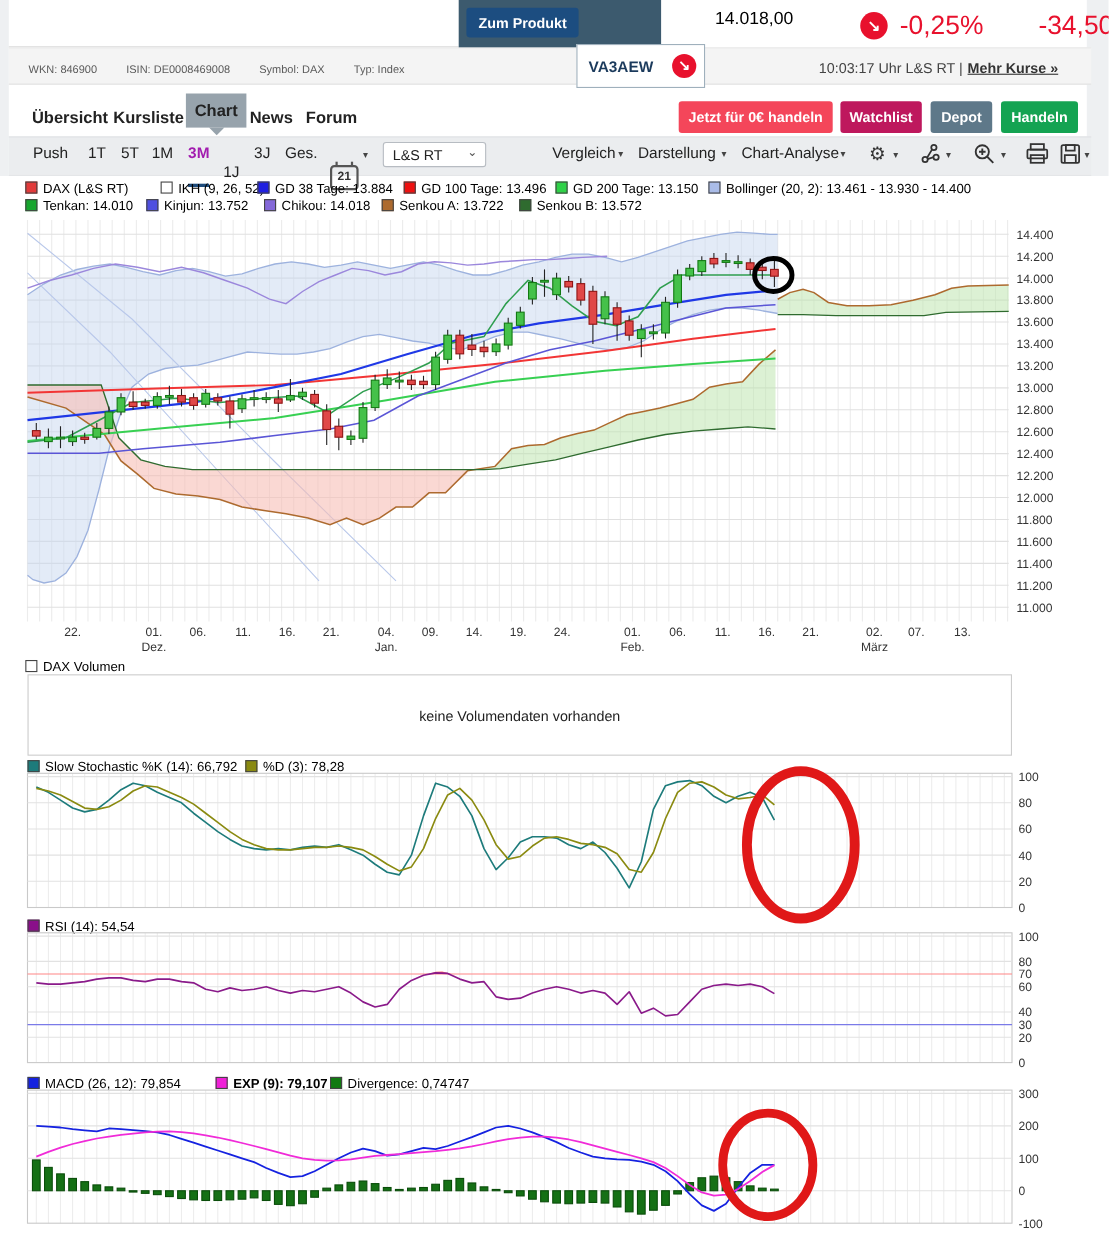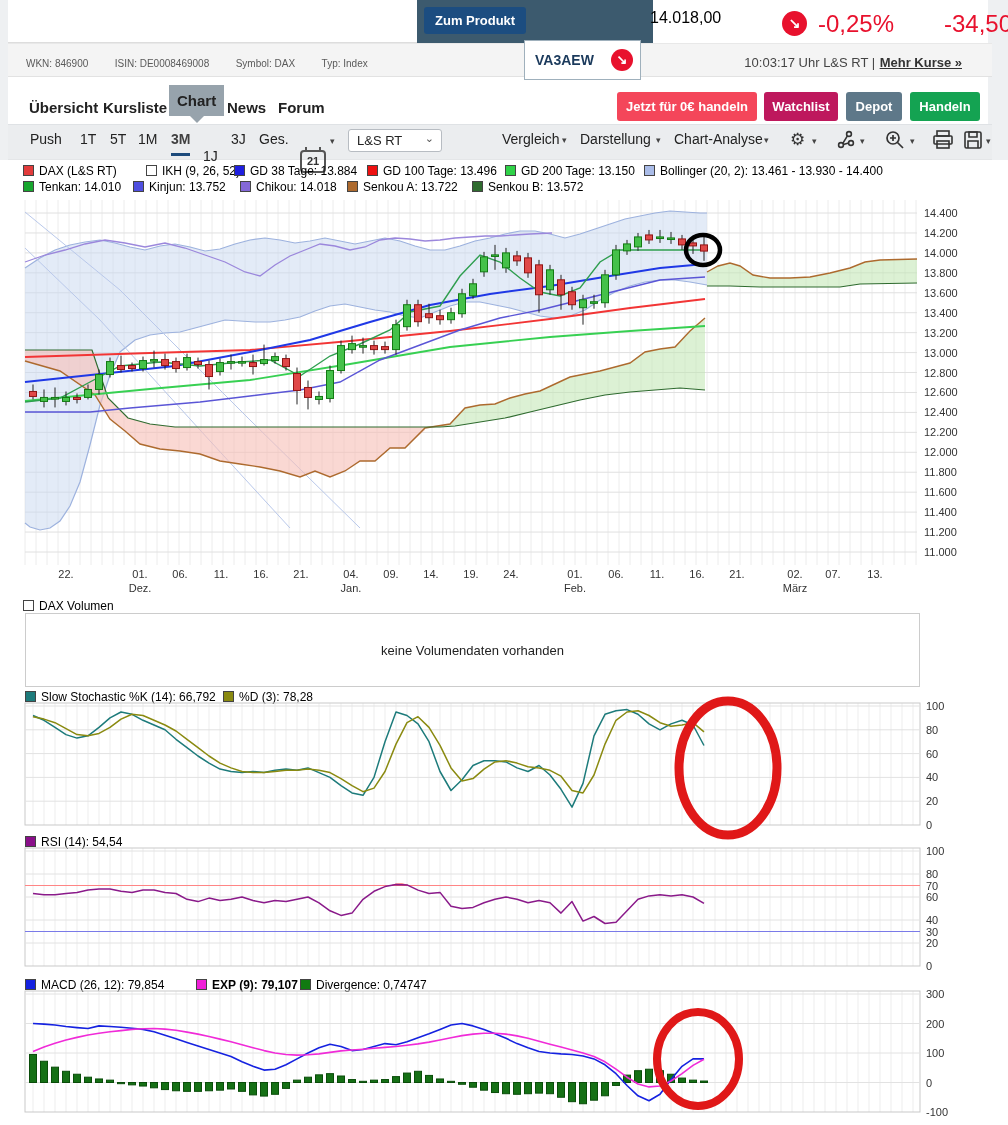--- a/index.html
+++ b/index.html
@@ -16,21 +16,21 @@
   #codebox{background:#fff;border:1px solid #9fb0bc;margin-top:38px;}
   .red-circ{background:#e8112d;border-radius:50%;color:#fff;text-align:center;}
   #price{font-size:16px;color:#000;}
   .red-txt{font-size:24px;color:#e8112d;}
   .tab{font-size:15px;font-weight:bold;color:#222;cursor:pointer;}
   .tab-active{background:#97a3ac;padding:7px 8px;position:relative;}
   .tab-active:after{content:"";position:absolute;left:50%;bottom:-7px;margin-left:-7px;border:7px solid transparent;border-top-color:#97a3ac;border-bottom:none;}
   .pill{color:#fff;font-weight:bold;font-size:13px;border-radius:3px;text-align:center;padding:7px 0;cursor:pointer;}
   #toolbar{background:#ebedef;border-top:1px solid #dfe2e5;border-bottom:1px solid #e4e6e8;}
   .tool{font-size:14px;color:#222;cursor:pointer;}
-  .tool-active{color:#404040;font-weight:bold;border-bottom:3px solid #1d4b7c;padding-bottom:6px;}
+  .tool-active{color:#a21caf;font-weight:bold;border-bottom:3px solid #1d4b7c;padding-bottom:20px;}
   .caret{font-size:9px;color:#444;}
   #feed-select{background:#fff;border:1px solid #b7bcc2;border-radius:3px;font-size:13px;color:#222;padding:3px 8px;cursor:pointer;}
   .chip{display:inline-block;width:9px;height:9px;border:1px solid #444;margin-right:5px;vertical-align:-1px;}
   .legend-item{font-size:12px;color:#000;white-space:nowrap;cursor:pointer;}
   #volbox{border:1px solid #ccc;background:#fff;}
   #volbox span{font-size:13px;color:#222;}
   svg text{font-family:"Liberation Sans",sans-serif;font-size:11px;fill:#333;}
   .cal{width:22px;height:19px;border:2px solid #555;border-radius:4px;font-size:11px;font-weight:bold;color:#333;text-align:center;line-height:19px;position:relative;}
   .cal:before{content:"";position:absolute;top:-5px;left:3px;width:4px;height:4px;border-left:2px solid #555;}
   .cal:after{content:"";position:absolute;top:-5px;right:3px;width:4px;height:4px;border-right:2px solid #555;}
@@ -53,21 +53,21 @@
       <span class="info-item">ISIN: DE0008469008</span>
       <span class="info-item">Symbol: DAX</span>
       <span class="info-item">Typ: Index</span>
     </div>
     <div class="abs" style="right:30px;top:9px;white-space:nowrap;">
       <span class="time-text">10:03:17 Uhr L&amp;S RT |</span>
       <span class="time-text more-link">Mehr Kurse »</span>
     </div>
   </div>
 
-  <div class="abs" id="toppanel" style="left:417px;top:0;width:236px;height:43px;background:#3c5a6e;">
+  <div class="abs" id="toppanel" style="left:417px;top:0;width:184px;height:43px;background:#3c5a6e;">
     <div class="abs btn-product" style="left:7px;top:7px;">Zum Produkt</div>
     <div class="abs" id="codebox" style="left:107px;top:2px;width:115px;height:38px;">
       <span class="abs" style="left:10px;top:11px;font-size:14px;font-weight:bold;color:#1b3a5c;">VA3AEW</span>
       <span class="abs red-circ" style="right:7px;top:8px;width:22px;height:22px;line-height:22px;font-size:13px;font-weight:bold;">↘</span>
     </div>
   </div>
 
   <span class="abs" id="price" style="left:650px;top:9px;">14.018,00</span>
   <span class="abs red-circ" style="left:782px;top:11px;width:25px;height:25px;line-height:25px;font-size:14px;font-weight:bold;">↘</span>
   <span class="abs red-txt" style="left:818px;top:10px;">-0,25%</span>

